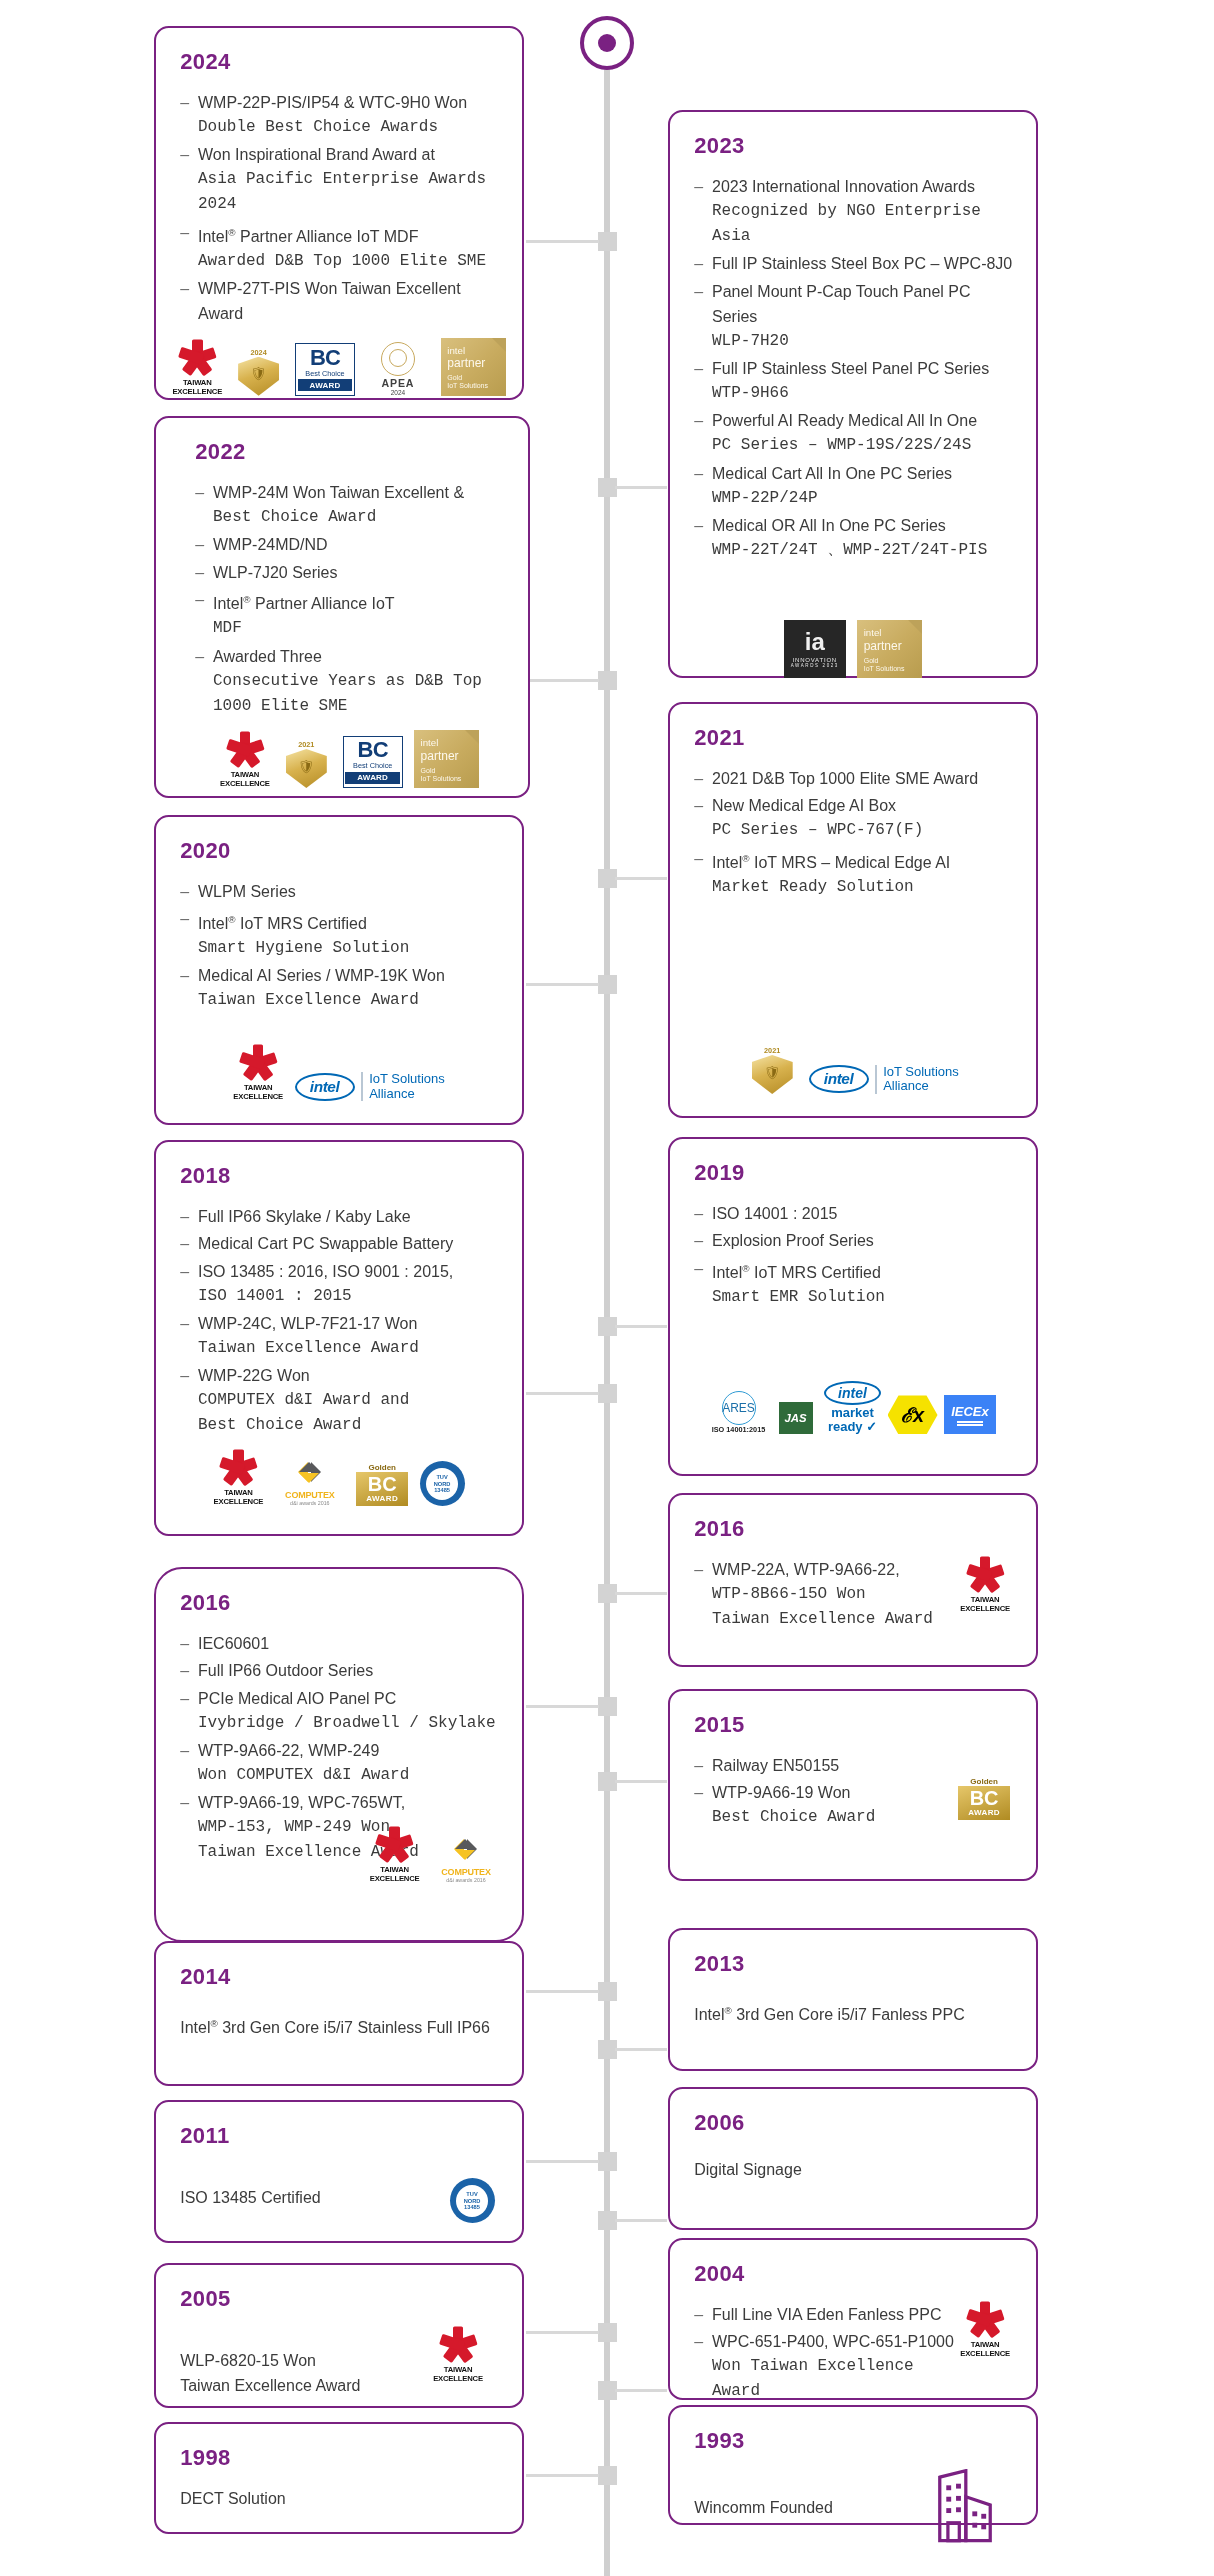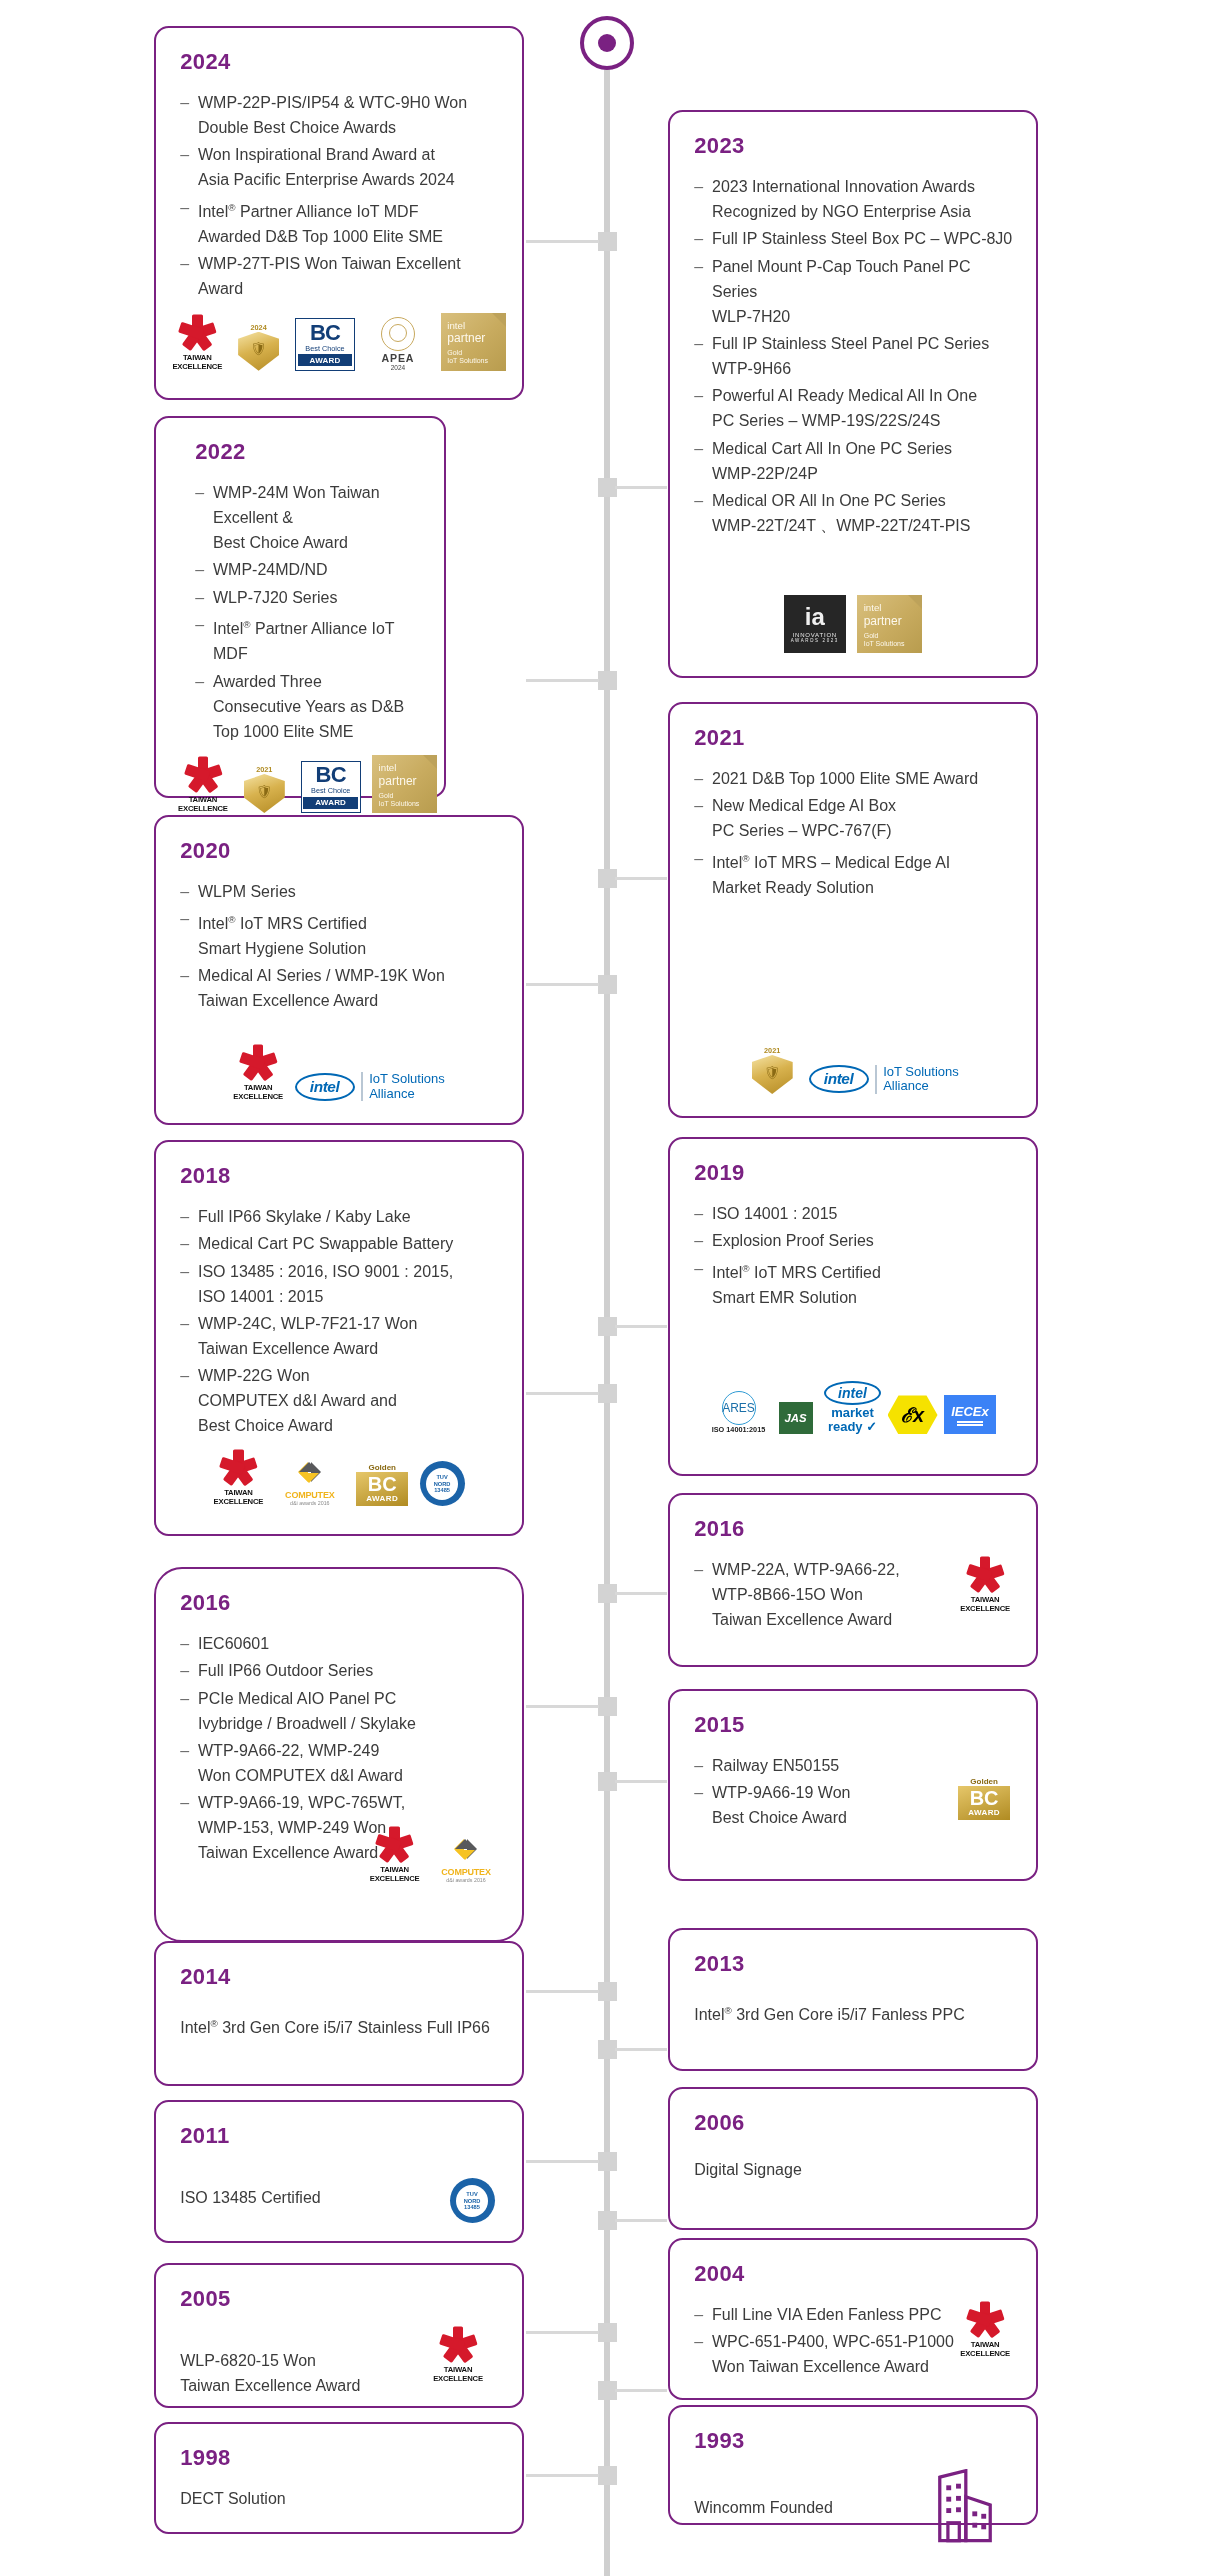--- a/index.html
+++ b/index.html
@@ -92,20 +92,21 @@
   .card li::before {
     content: "–";
     position: absolute;
     left: 3.2px;
     top: 0;
     color: #6b6b6b;
   }
   .card li .cont {
     display: block;
     padding-left: 0;
+    font-family: Liberation Mono, monospace;
   }
   .card .plain {
     color: #3b3b3b;
     font-size: 16px;
     line-height: 25px;
     margin-left: 3.2px;
   }
   .sup { font-size: 0.62em; vertical-align: super; }
 
   
@@ -414,21 +415,21 @@
         <div class="s">AWARDS 2023</div>
       </div>
       <div class="logo lg-intelp">
         <div class="i1">intel</div>
         <div class="i2">partner</div>
         <div class="i3">Gold<br>IoT Solutions</div>
       </div>
     </div>
   </div>
 
-  <div class="card" style="left:154px; top:416px; width:292px; height:382px;padding-left:36px;">
+  <div class="card" style="left:154px; top:416px; width:376px; height:382px;padding-left:36px;">
     <div class="year">2022</div>
     <ul>
       <li><span>WMP-24M Won Taiwan Excellent &amp;</span><span class="cont">Best Choice Award</span></li>
       <li><span>WMP-24MD/ND</span></li>
       <li><span>WLP-7J20 Series</span></li>
       <li><span>Intel<span class="sup">®</span> Partner Alliance IoT</span><span class="cont">MDF</span></li>
       <li><span>Awarded Three</span><span class="cont">Consecutive Years as D&amp;B Top 1000 Elite SME</span></li>
     </ul>
     <div class="logos center">
       <div class="logo lg-te">

